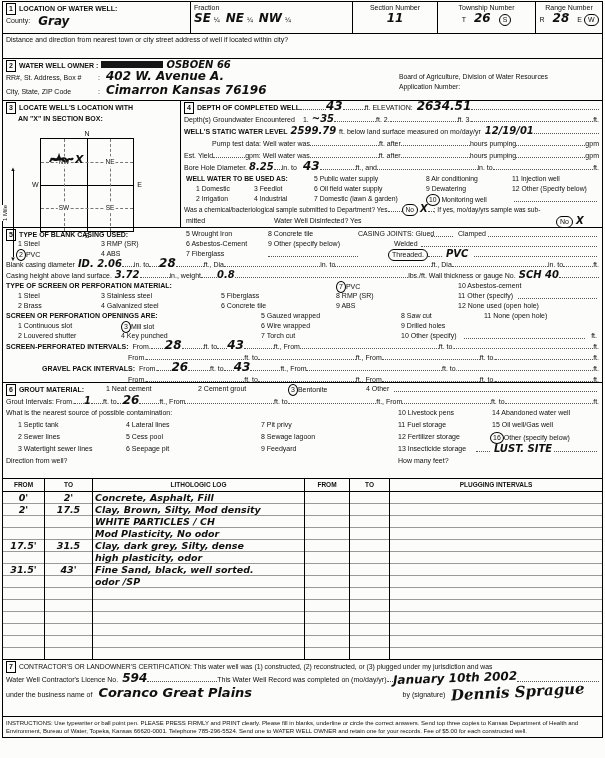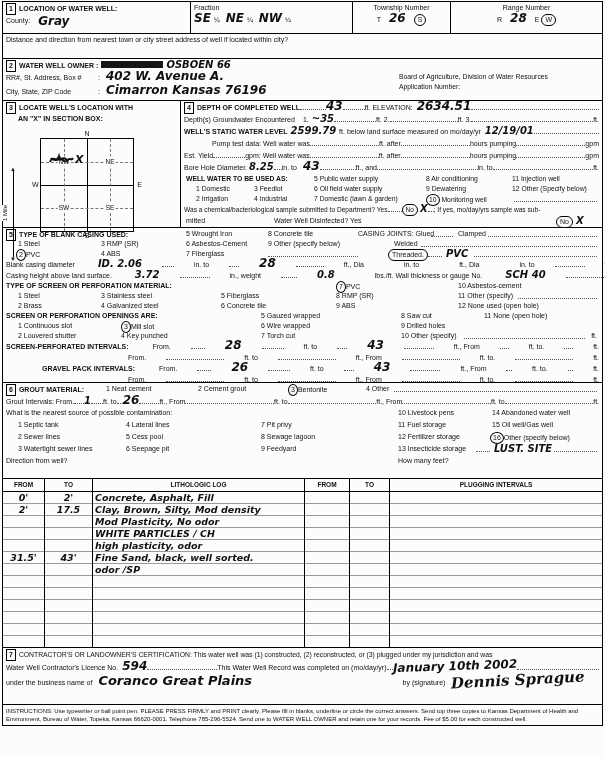--- a/index.html
+++ b/index.html
@@ -22,21 +22,21 @@
 .sig { font-family:"DejaVu Serif",serif; font-style:italic; font-weight:bold; font-size:15px; transform:rotate(-3deg); display:inline-block; }
 .redact { display:inline-block; width:62px; height:7px; background:#161616; margin:0 3px; }
 .grid1 { display:flex; }
 .grid1 > div { border-right:1px solid #000; padding:1px 3px; }
 .grid1 > div:last-child { border-right:none; }
 .s34 { display:flex; padding:0; }
 .box3 { width:178px; border-right:1px solid #000; padding:1px 3px; }
 .box4 { flex:1; padding:1px 3px; position:relative; }
 .s4 .ln { min-height:12px; }
 .optln { height:10px; position:relative; font-size:6.8px; }
-.s5 .ln { min-height:10px;gap:20px; }
+.s5 .ln { min-height:10px; }
 .s5 .rel { height:10px; }
 .s6 .ln { min-height:12px; }
 .s6 .rel { height:12px; }
 .s7 .ln { min-height:13px; }
 table.litho { width:100%; border-collapse:collapse; table-layout:fixed; margin-top:-1px; background:#fcfcfa; }
 .litho th { border:1px solid #000; font-size:6.5px; font-weight:bold; height:13px; padding:0; }
 .litho td { border-left:1px solid #000; border-right:1px solid #000; border-top:1px solid #9a9a9a;
   height:12px; padding:0 2px; overflow:visible; white-space:nowrap; }
 .litho tr:last-child td { border-bottom:1px solid #000; }
 .litho td.c { text-align:center; }
@@ -77,20 +77,28 @@
         </div>
       <div class="ln">
         <span class="hw hw2">SE</span>
           <span style="margin:0 6px 0 3px">¼</span>
         <span class="hw hw2">NE</span>
           <span style="margin:0 6px 0 3px">¼</span>
         <span class="hw hw2">NW</span>
           <span style="margin:0 0 0 3px">¼</span>
       </div>
     </div>
+    <div style="width:85px; text-align:center;">
+      <div class="ln" style="justify-content:center">
+          <span>Section Number</span>
+        </div>
+      <div class="ln" style="justify-content:center">
+          <span class="hw hw2">11</span>
+        </div>
+    </div>
     <div style="width:98px; text-align:center;">
       <div class="ln" style="justify-content:center">
           <span>Township Number</span>
         </div>
       <div class="ln" style="justify-content:center">
         <span>T</span>
         <span class="hw hw2" style="margin:0 8px">26</span>
         <span class="circw">S</span>
       </div>
     </div>
@@ -525,35 +533,43 @@
           <td class="c hwc">17.5</td>
           <td class="hwc">Clay, Brown, Silty, Mod density</td>
           <td></td>
           <td></td>
           <td></td>
         </tr>
 
         <tr>
           <td class="c hwc"></td>
           <td class="c hwc"></td>
+          <td class="hwc">WHITE PARTICLES    / CH</td>
+          <td></td>
+          <td></td>
+          <td></td>
+        </tr>
+
+        <tr>
+          <td class="c hwc"></td>
+          <td class="c hwc"></td>
           <td class="hwc">Mod Plasticity, No odor</td>
           <td></td>
           <td></td>
           <td></td>
         </tr>
 
         <tr>
-          <td class="c hwc"></td>
-          <td class="c hwc"></td>
-          <td class="hwc">WHITE PARTICLES    / CH</td>
-          <td></td>
-          <td></td>
-          <td></td>
-        </tr>
-
+          <td class="c hwc">17.5'</td>
+          <td class="c hwc">31.5</td>
+          <td class="hwc">Clay, dark grey, Silty, dense</td>
+          <td></td>
+          <td></td>
+          <td></td>
+        </tr>
 
         <tr>
           <td class="c hwc"></td>
           <td class="c hwc"></td>
           <td class="hwc">high plasticity, odor</td>
           <td></td>
           <td></td>
           <td></td>
         </tr>
 

